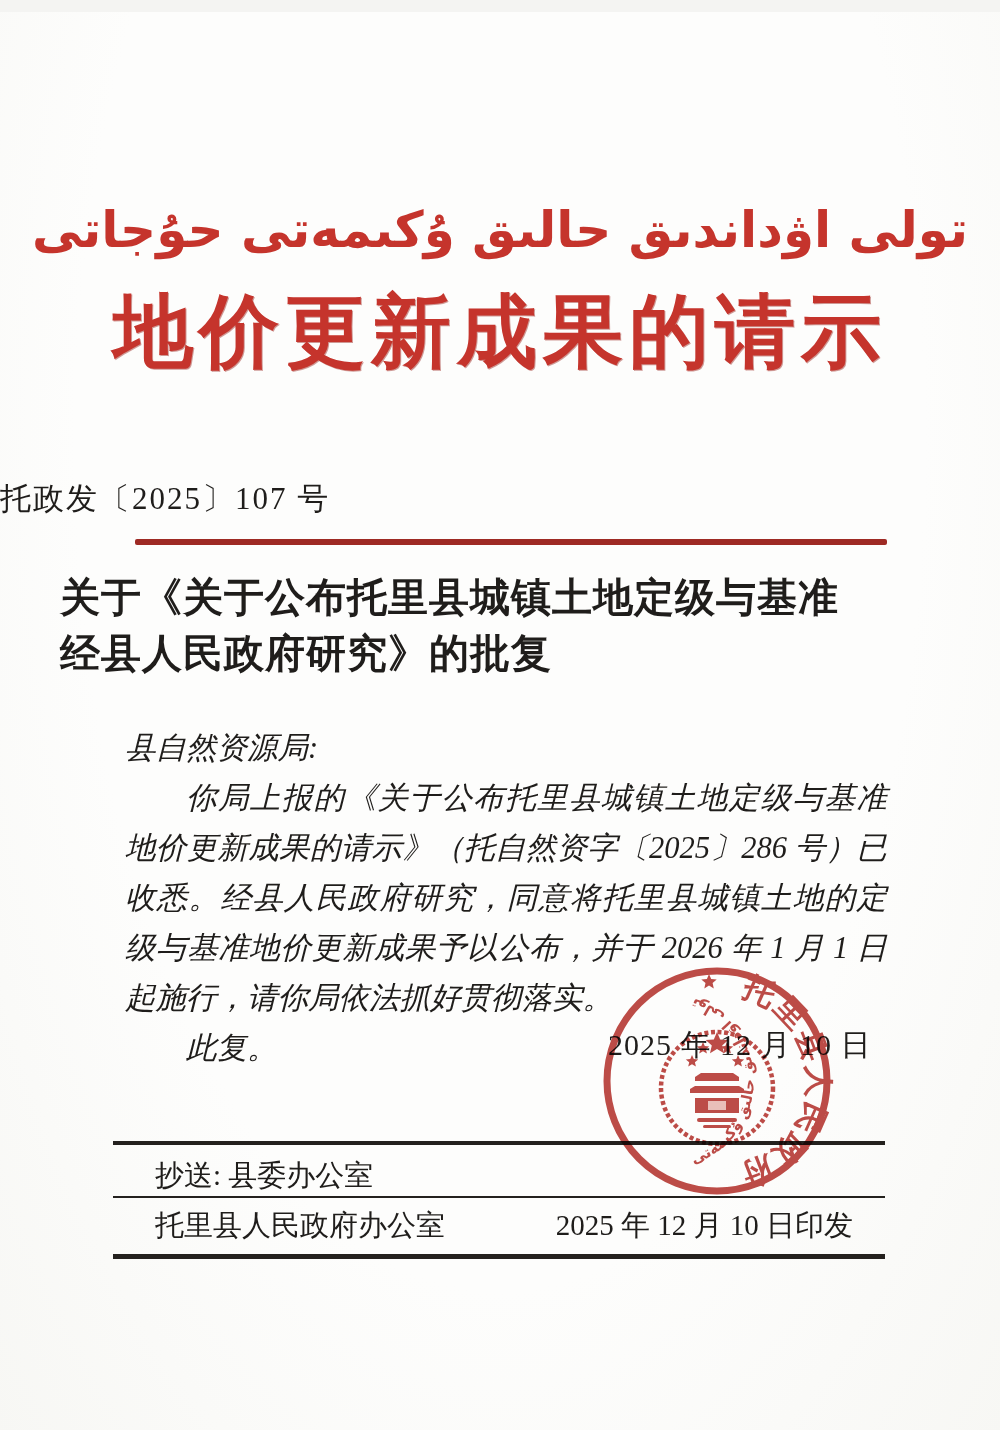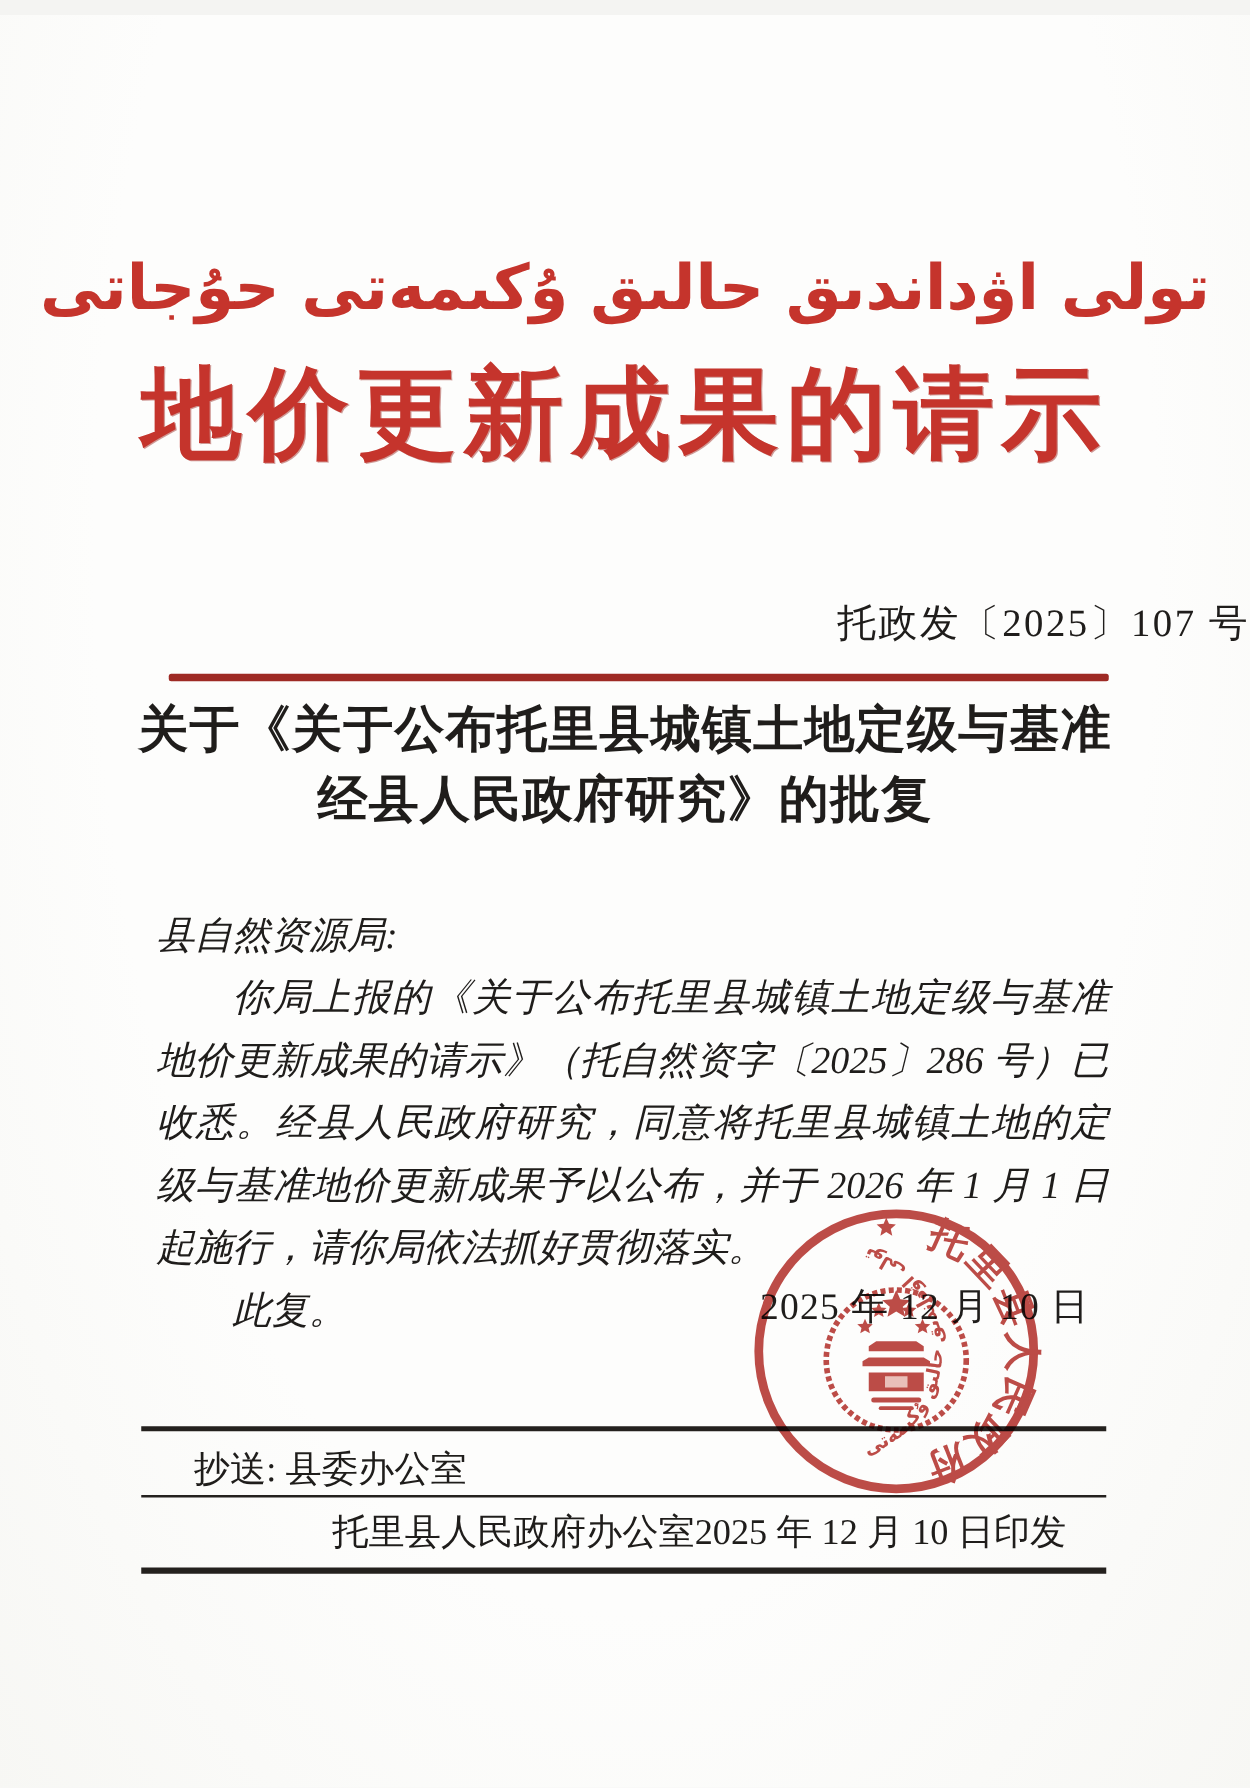--- a/index.html
+++ b/index.html
@@ -34,34 +34,34 @@
     font-weight:bold;
     font-size:80px;
     line-height:96px;
     letter-spacing:6px;
     color:var(--header-red,#c5342c);
     text-shadow:1px 1px 0 rgba(150,30,25,.45);
     white-space:nowrap;
   }
   .doc-number{
     position:absolute;top:466px;left:0;width:100%;
-    text-align:right;
+    text-align:left;
     font-size:31px;
     letter-spacing:2px;
   }
   .red-rule{
     position:absolute;top:527px;left:135px;
     width:752px;height:6px;
     background:var(--rule-red,#9e2a24);
     border-radius:2px;
   }
   
   .doc-title{
-    position:absolute;top:544px;left:60px;width:880px;
-    text-align:center;
+    position:absolute;top:558px;left:60px;width:880px;
+    text-align:left;
     font-weight:bold;
     font-size:40px;
     line-height:56px;
     letter-spacing:1px;
   }
   
   .body-text{
     position:absolute;top:711px;left:125px;width:762px;
     font-size:30.5px;
     line-height:50px;
@@ -94,21 +94,21 @@
   .f-line.thin{ height:2px; }
   .f-line.bottom{ height:5px; }
   .copy-row{
     height:51px;
     display:flex;align-items:flex-end;
     padding-left:42px;
     box-sizing:border-box;
   }
   .issue-row{
     height:56px;
-    display:flex;align-items:center;justify-content:flex-end;
+    display:flex;align-items:center;justify-content:space-between;
     padding:0 32px 0 42px;
     box-sizing:border-box;
   }
 </style>
 </head>
 <body>
 
 <div class="page">
 
   <div class="kazakh-header">تولى اۋداندىق حالىق ۇكىمەتى حۇجاتى</div>

